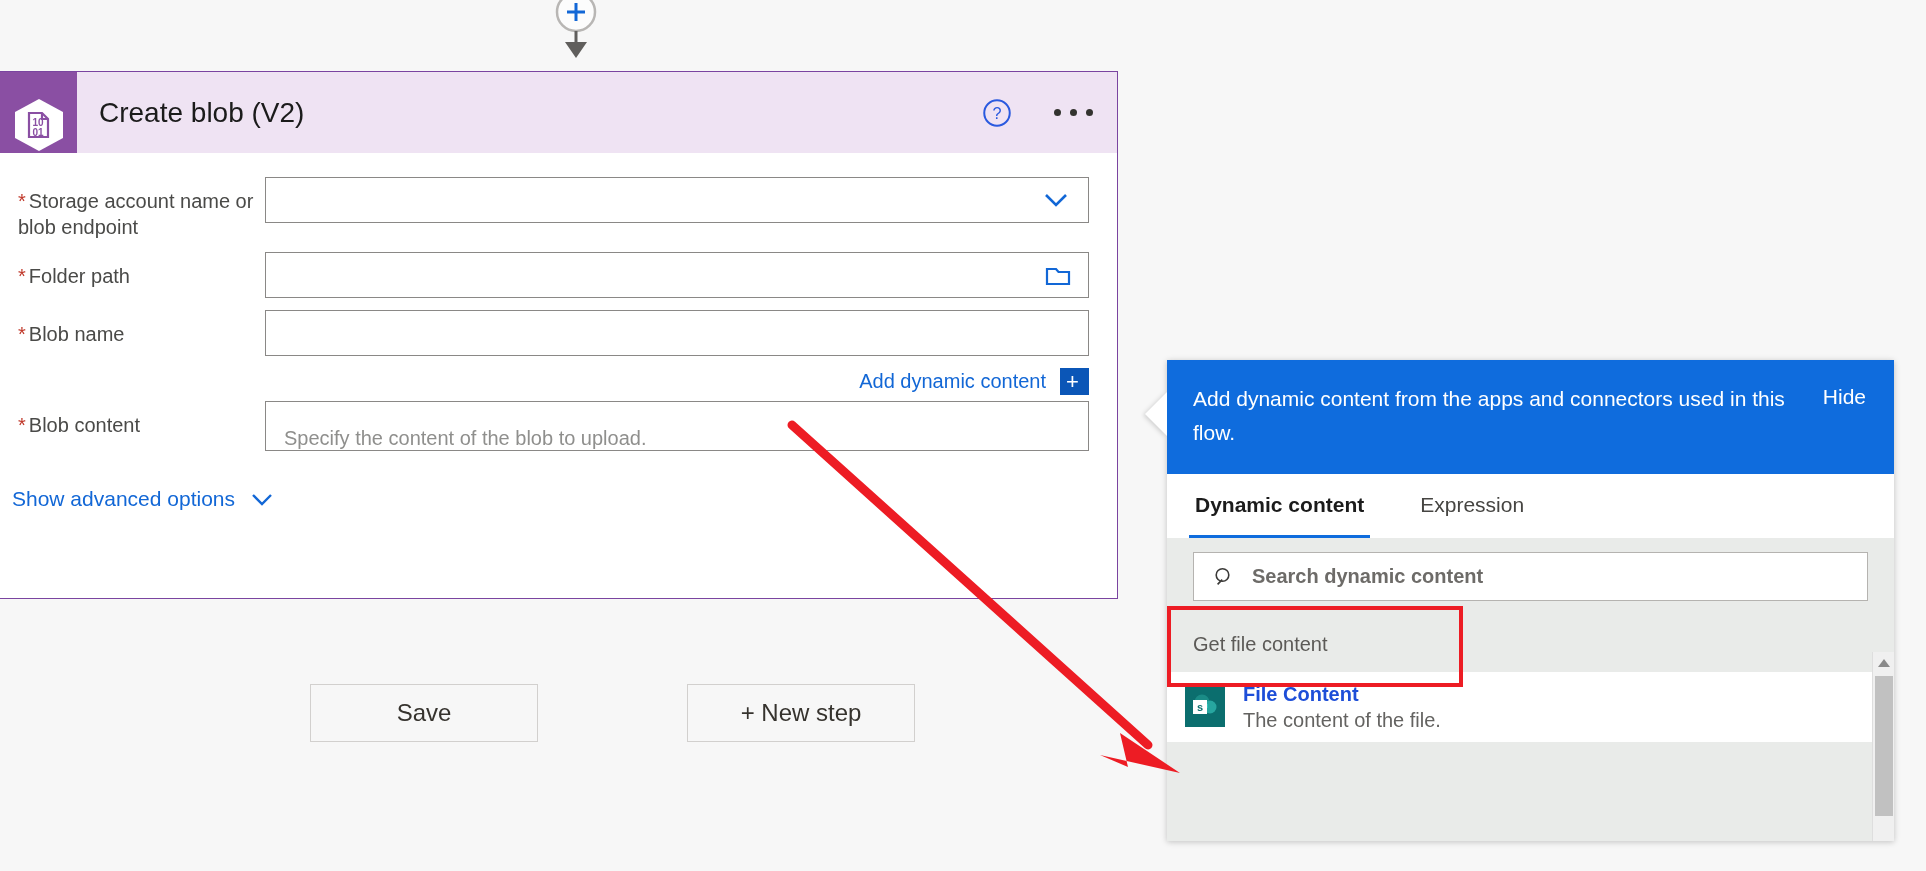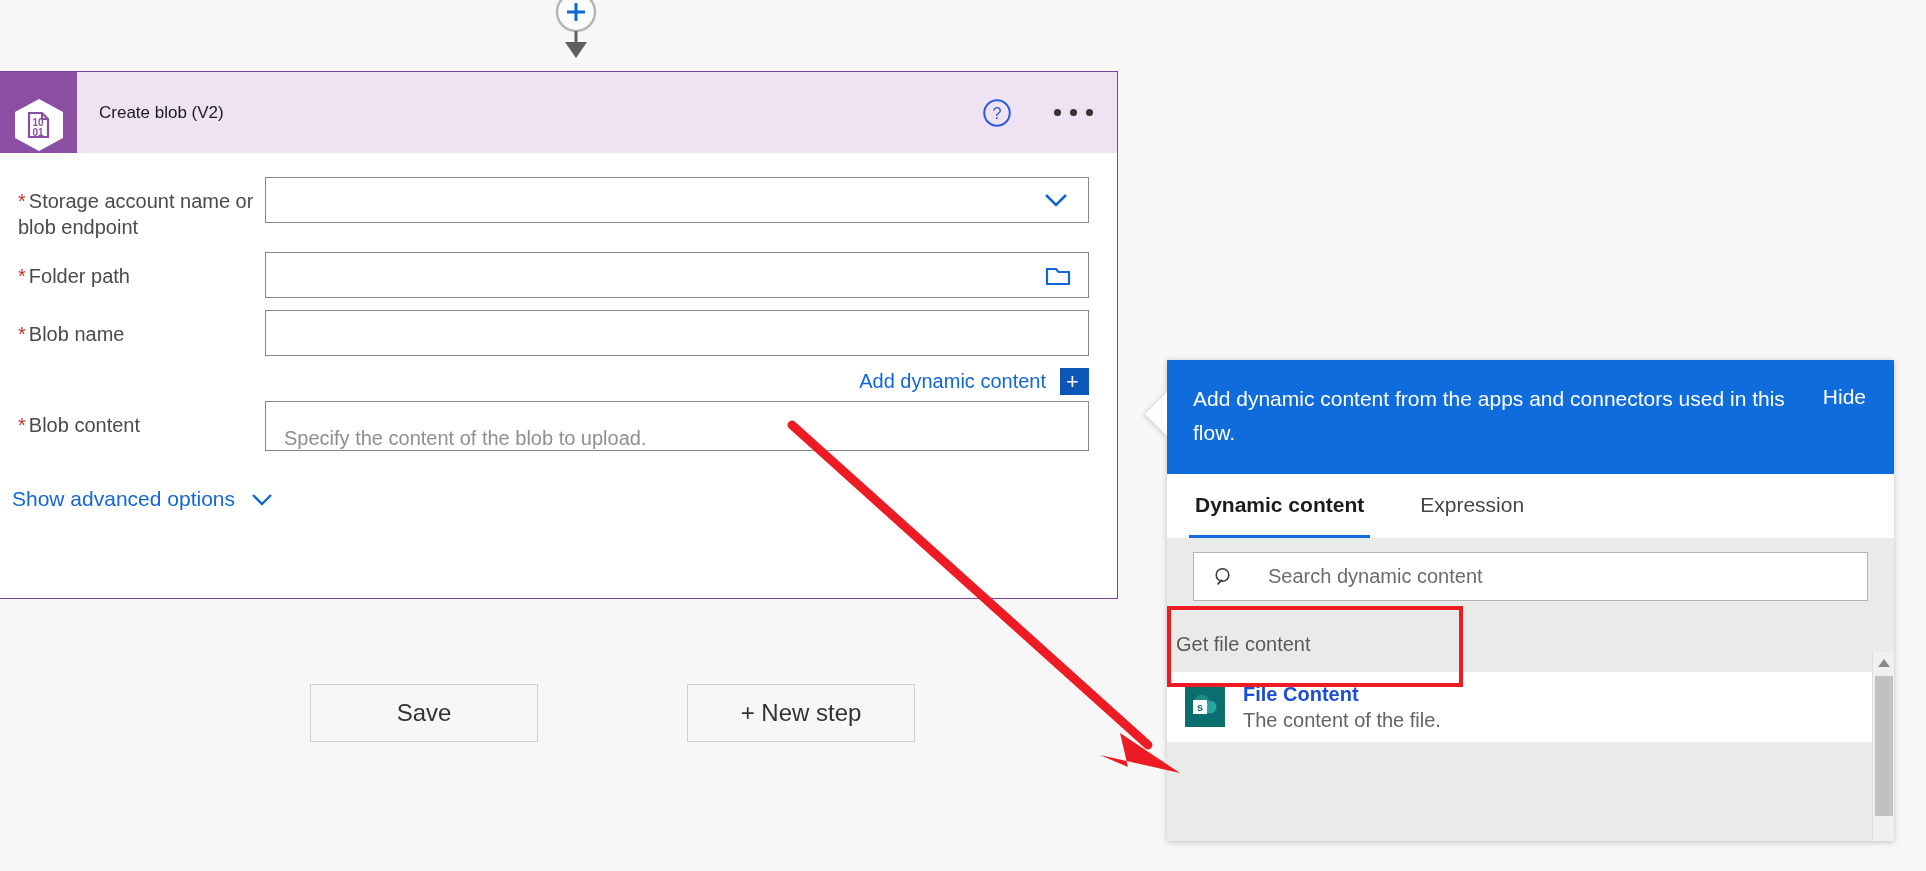--- a/index.html
+++ b/index.html
@@ -42,21 +42,21 @@
     align-items: center;
   }
   .card-icon-box {
     width: 77px; height: 81px;
     background: #8a4fa3;
     display: flex; align-items: flex-end; justify-content: center;
     flex: 0 0 auto;
   }
   .card-title {
     margin-left: 22px;
-    font-size: 17px;
+    font-size: 28px;
     color: #1b1b1b;
     white-space: nowrap;
   }
   .header-actions {
     position: absolute;
     right: 22px; top: 0;
     height: 81px;
     display: flex; align-items: center; gap: 40px;
   }
   .help-icon { width: 30px; height: 30px; display: block; }
@@ -209,30 +209,31 @@
   .panel-search-wrap {
     background: #e9ebe9;
     padding: 14px 26px 14px 26px;
   }
   .panel-search {
     background: #fff;
     border: 1px solid #b5b3b0;
     height: 49px;
     display: flex; align-items: center;
     padding-left: 18px;
-    gap: 32px;
+    gap: 16px;
+    font-weight: bold;
   }
   .panel-search .ph {
     font-size: 20px;
     color: #6d6b68;
   }
   .group-header {
     font-size: 20px;
     color: #5c5a57;
-    padding: 18px 0 16px 9px;
+    padding: 18px 0 16px 26px;
     background: #e9ebe9;
   }
   .dyn-item {
     background: #ffffff;
     display: flex;
     align-items: center;
     gap: 18px;
     padding: 12px 18px;
     height: 70px;
     cursor: pointer;

